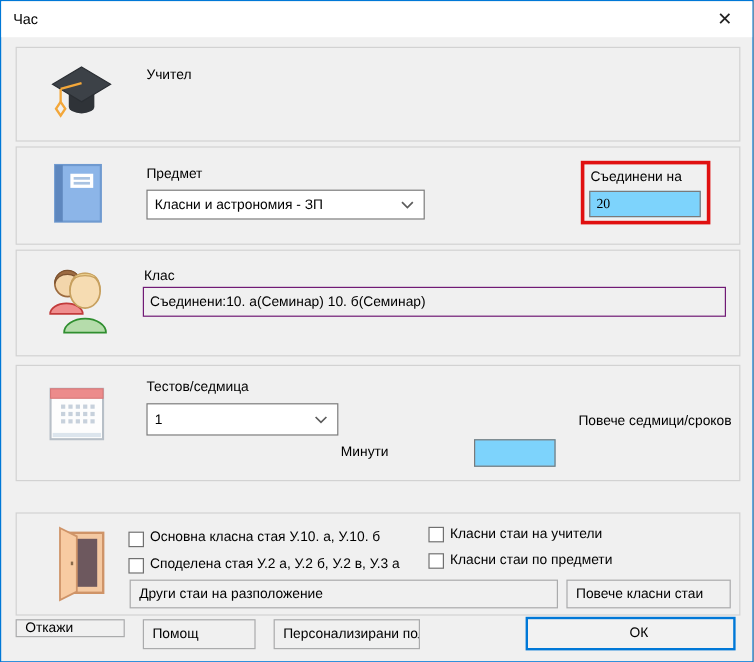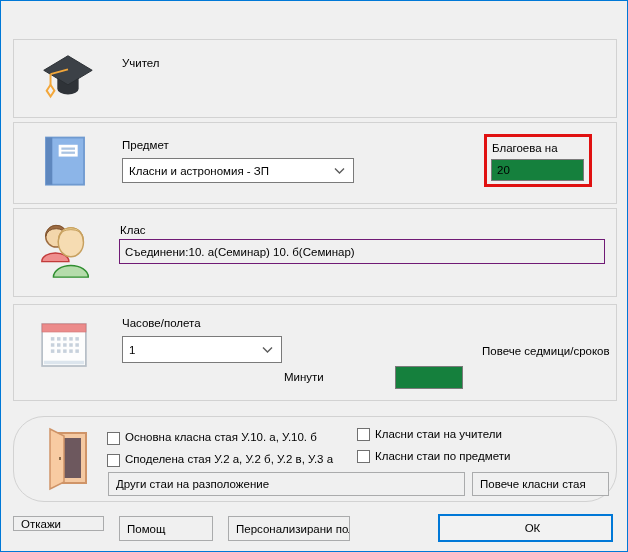--- a/index.html
+++ b/index.html
@@ -22,40 +22,40 @@
   }
 
   .group {
     position:absolute; left:12px; width:604px;
     background:#f0f0f0; border:1px solid #d2d2d2;
   }
   .g1 { top:38px;  height:79px; }
   .g2 { top:121px; height:82px; }
   .g3 { top:207px; height:89px; }
   .g4 { top:303px; height:97px; }
-  .g5 { top:415px; height:86px;border-radius:31px; }
+  .g5 { top:426px; height:86px; }
 
   .icon { position:absolute; left:22px; }
 
   .lbl { position:absolute; white-space:nowrap; }
 
   .combo {
     position:absolute; background:#fff; border:1px solid #7a7a7a;
     display:flex; align-items:center; padding-left:6px; cursor:default;
   }
   .combo .chev { position:absolute; right:8px; top:50%; transform:translateY(-50%); }
 
   .field {
     position:absolute; background:#f0f0f0; border:1px solid #701a75;
     display:flex; align-items:center; padding-left:5px; white-space:nowrap;
   }
 
   .txt {
-    position:absolute; background:#15803d; border:1px solid #7a7a7a;
-    padding:0 5px; font-family:Liberation Sans, sans-serif; font-size:11.5px;
+    position:absolute; background:#7dd3fc; border:1px solid #7a7a7a;
+    padding:0 5px; font-family:Liberation Serif, serif; font-size:11.5px;
     outline:none;
   }
 
   .btn {
     position:absolute; background:#f0f0f0; border:1px solid #aaabac;
     display:flex; align-items:center; padding-left:7px;
     font-size:11.5px; white-space:nowrap; cursor:pointer;
     font-family:"Liberation Sans",sans-serif; overflow:hidden;
   }
   .btn.center { justify-content:center; padding-left:14px; }
@@ -65,20 +65,24 @@
 
   .annotation {
     position:absolute; border:3px solid #e01010; background:transparent; pointer-events:none;
   }
 </style>
 </head>
 <body>
 
 <div id="window">
 
+  <div class="titlebar">
+    <span class="title">Час</span>
+    <span class="close-btn">✕</span>
+  </div>
 
   <div class="group g1">
     <svg class="icon" style="top:8px" width="62" height="62" viewBox="0 0 64 64">
       <path d="M22 30 h22 v12 a11 6 0 0 1 -22 0 z" fill="#2f3338"></path>
       <polygon points="33,8 58,23 33,38 8,23" fill="#3c4147" stroke="#2a2e33" stroke-width="1"></polygon>
       <line x1="33" y1="22" x2="15" y2="27" stroke="#f3a73a" stroke-width="2"></line>
       <line x1="15" y1="27" x2="15" y2="38" stroke="#f3a73a" stroke-width="2"></line>
       <path d="M15 38 l4 6 l-4 6 l-4 -6 z" fill="none" stroke="#f3a73a" stroke-width="2"></path>
     </svg>
     <div class="lbl" style="left:108px; top:17px">Учител</div>
@@ -92,21 +96,21 @@
       <rect x="28" y="16" width="15" height="2.5" fill="#a9c3e2"></rect>
       <rect x="28" y="20.5" width="15" height="2.5" fill="#a9c3e2"></rect>
     </svg>
     <div class="lbl" style="left:108px; top:16px">Предмет</div>
     <div class="combo" style="left:108px; top:35px; width:232px; height:25px">
       <span>Класни и астрономия - ЗП</span>
       <svg class="chev" width="11" height="7" viewBox="0 0 11 7">
         <polyline points="1,1 5.5,5.5 10,1" fill="none" stroke="#5c5c5c" stroke-width="1.4"></polyline>
       </svg>
     </div>
-    <div class="lbl" style="left:478px; top:19px">Благоева на</div>
+    <div class="lbl" style="left:478px; top:19px">Съединени на</div>
     <input class="txt" style="left: 477px; top: 36px; width: 93px; height: 22px;" value="20">
     <div class="annotation" style="left:470px; top:11px; width:108px; height:53px"></div>
   </div>
 
   <div class="group g3">
     <svg class="icon" style="top:8px" width="62" height="66" viewBox="0 0 64 68">
       <path d="M6 46 a14 9 0 0 1 28 0 z" fill="#ef8e8e" stroke="#c23b3b" stroke-width="1.5"></path>
       <circle cx="21" cy="20" r="11" fill="#f3d6ab" stroke="#9c6b3f" stroke-width="1.5"></circle>
       <path d="M10 20 a11 11 0 0 1 22 -1 q-4 -7 -11 -7 q-9 0 -11 8 z" fill="#9c6b42" stroke="#7d5330" stroke-width="1"></path>
       <path d="M18 62 a18 12 0 0 1 36 0 z" fill="#b5dcab" stroke="#2f8e2f" stroke-width="1.5"></path>
@@ -135,21 +139,21 @@
           <rect x="31" y="30" width="4" height="4"></rect>
           <rect x="38" y="30" width="4" height="4"></rect>
           <rect x="45" y="30" width="4" height="4"></rect>
         <rect x="17" y="37" width="4" height="4"></rect>
           <rect x="24" y="37" width="4" height="4"></rect>
           <rect x="31" y="37" width="4" height="4"></rect>
           <rect x="38" y="37" width="4" height="4"></rect>
           <rect x="45" y="37" width="4" height="4"></rect>
       </g>
     </svg>
-    <div class="lbl" style="left:108px; top:12px">Часове/полета</div>
+    <div class="lbl" style="left:108px; top:12px">Тестов/седмица</div>
     <div class="combo" style="left:108px; top:31px; width:160px; height:27px">
       <span>1</span>
       <svg class="chev" width="11" height="7" viewBox="0 0 11 7">
         <polyline points="1,1 5.5,5.5 10,1" fill="none" stroke="#5c5c5c" stroke-width="1.4"></polyline>
       </svg>
     </div>
     <div class="lbl" style="left:468px; top:40px">Повече седмици/сроков</div>
     <div class="lbl" style="left:270px; top:66px">Минути</div>
     <input class="txt" style="left: 381px; top: 61px; width: 68px; height: 23px;" value="">
   </div>
@@ -168,21 +172,21 @@
     <span class="cb" style="left:93px; top:37px"></span>
     <div class="lbl" style="left:111px; top:36px">Споделена стая У.2 а, У.2 б, У.2 в, У.3 а</div>
 
     <span class="cb" style="left:343px; top:11px"></span>
     <div class="lbl" style="left:361px; top:11px">Класни стаи на учители</div>
 
     <span class="cb" style="left:343px; top:33px"></span>
     <div class="lbl" style="left:361px; top:33px">Класни стаи по предмети</div>
 
     <button class="btn" style="left:94px; top:55px; width:357px; height:24px">Други стаи на разположение</button>
-    <button class="btn" style="left:458px; top:55px; width:137px; height:24px">Повече класни стая</button>
+    <button class="btn" style="left:458px; top:55px; width:137px; height:24px">Повече класни стаи</button>
   </div>
 
   <button class="btn" style="left:12px; top:515px; width:91px; height:15px">Откажи</button>
   <button class="btn" style="left:118px; top:515px; width:94px; height:25px">Помощ</button>
   <button class="btn" style="left:227px; top:515px; width:122px; height:25px">Персонализирани полета</button>
   <button class="btn center default" style="left:437px; top:513px; width:175px; height:28px">ОК</button>
 
 </div>
 
 </body></html>

